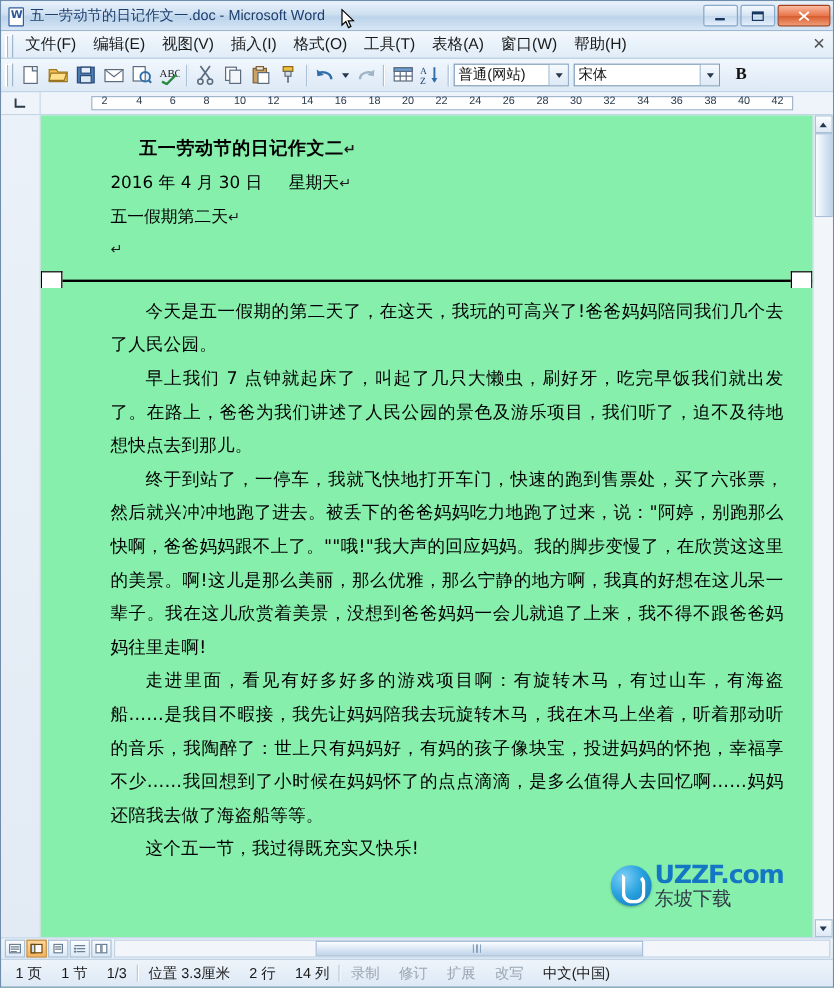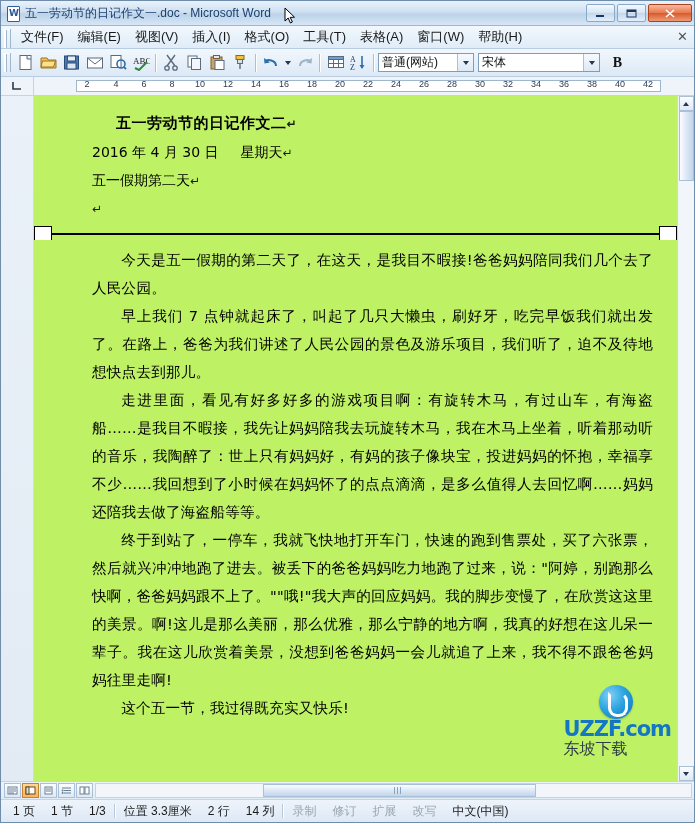--- a/index.html
+++ b/index.html
@@ -228,21 +228,21 @@
     background: #e7eef6;
   }
   .leftmargin {
     width: 32px;
     background: linear-gradient(180deg,#eaf1f8 0%, #e2ebf4 100%);
     border-right: 1px solid #cfdcea;
     flex: 0 0 auto;
   }
   .page {
     flex: 1 1 auto;
-    background: #bef264;
+    background: #86efac;
     position: relative;
     overflow: hidden;
     font-family: "DejaVu Sans", "Liberation Sans", sans-serif;
   }
   .page-inner {
     padding: 18px 24px 0 58px;
   }
   .head-line {
     font-size: 15px;
     font-weight: bold;
@@ -381,26 +381,25 @@
   .st.dim { color: #9aa6b2; }
   .stsep {
     width: 1px; height: 14px;
     background: #b8c9da;
     border-right: 1px solid #fff;
   }
 
   
   .watermark {
     position: absolute;
-    right: 6px;
+    right: 24px;
     bottom: 24px;
     display: flex;
     align-items: center;
     pointer-events: none;
-    flex-direction: column;
   }
   .wm-ball {
     width: 34px; height: 34px;
     border-radius: 50%;
     background: radial-gradient(circle at 32% 30%, #7fd0f5 0%, #2aa3e0 45%, #0f6fb5 100%);
     position: relative;
     box-shadow: 0 1px 2px rgba(0,0,0,.25);
   }
   .wm-ball::after {
     content: "";
@@ -654,24 +653,24 @@
           <span>五一假期第二天</span><span class="pilcrow">↵</span>
         </div>
         <div class="sub-line"><span class="pilcrow">↵</span></div>
 
         <div class="page-break">
           <div class="line"></div>
           <div class="nub l"></div>
           <div class="nub r"></div>
         </div>
 
-        <p class="para">今天是五一假期的第二天了，在这天，是我目不暇接!爸爸妈妈陪同我们几个去了人民公园。</p>
+        <p class="para">今天是五一假期的第二天了，在这天，我玩的可高兴了!爸爸妈妈陪同我们几个去了人民公园。</p>
         <p class="para">早上我们 7 点钟就起床了，叫起了几只大懒虫，刷好牙，吃完早饭我们就出发了。在路上，爸爸为我们讲述了人民公园的景色及游乐项目，我们听了，迫不及待地想快点去到那儿。</p>
+        <p class="para">终于到站了，一停车，我就飞快地打开车门，快速的跑到售票处，买了六张票，然后就兴冲冲地跑了进去。被丢下的爸爸妈妈吃力地跑了过来，说："阿婷，别跑那么快啊，爸爸妈妈跟不上了。""哦!"我大声的回应妈妈。我的脚步变慢了，在欣赏这这里的美景。啊!这儿是那么美丽，那么优雅，那么宁静的地方啊，我真的好想在这儿呆一辈子。我在这儿欣赏着美景，没想到爸爸妈妈一会儿就追了上来，我不得不跟爸爸妈妈往里走啊!</p>
         <p class="para">走进里面，看见有好多好多的游戏项目啊：有旋转木马，有过山车，有海盗船……是我目不暇接，我先让妈妈陪我去玩旋转木马，我在木马上坐着，听着那动听的音乐，我陶醉了：世上只有妈妈好，有妈的孩子像块宝，投进妈妈的怀抱，幸福享不少……我回想到了小时候在妈妈怀了的点点滴滴，是多么值得人去回忆啊……妈妈还陪我去做了海盗船等等。</p>
-        <p class="para">终于到站了，一停车，我就飞快地打开车门，快速的跑到售票处，买了六张票，然后就兴冲冲地跑了进去。被丢下的爸爸妈妈吃力地跑了过来，说："阿婷，别跑那么快啊，爸爸妈妈跟不上了。""哦!"我大声的回应妈妈。我的脚步变慢了，在欣赏这这里的美景。啊!这儿是那么美丽，那么优雅，那么宁静的地方啊，我真的好想在这儿呆一辈子。我在这儿欣赏着美景，没想到爸爸妈妈一会儿就追了上来，我不得不跟爸爸妈妈往里走啊!</p>
         <p class="para">这个五一节，我过得既充实又快乐!</p>
       </div>
 
       <div class="watermark">
         <div class="wm-ball"></div>
         <div class="wm-text">
           <div class="wm-main">UZZF.com</div>
           <div class="wm-sub">东坡下载</div>
         </div>
       </div>

